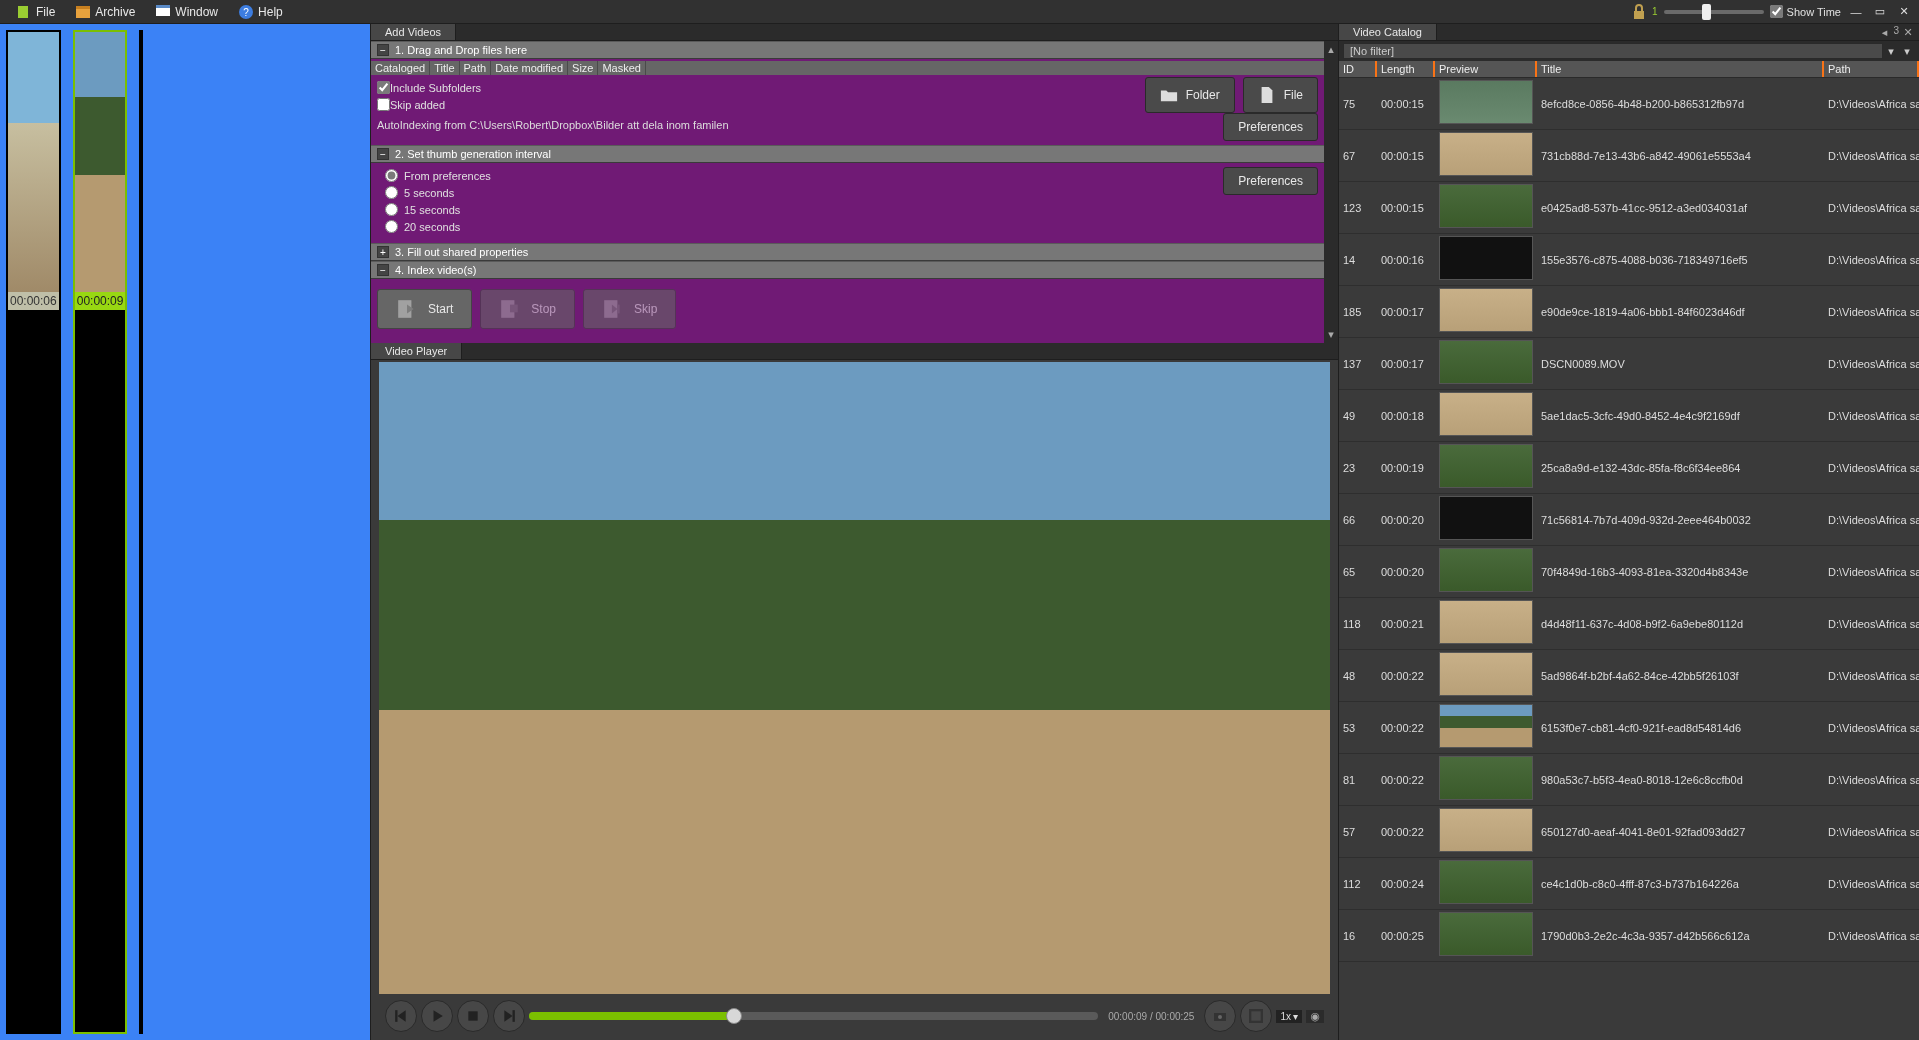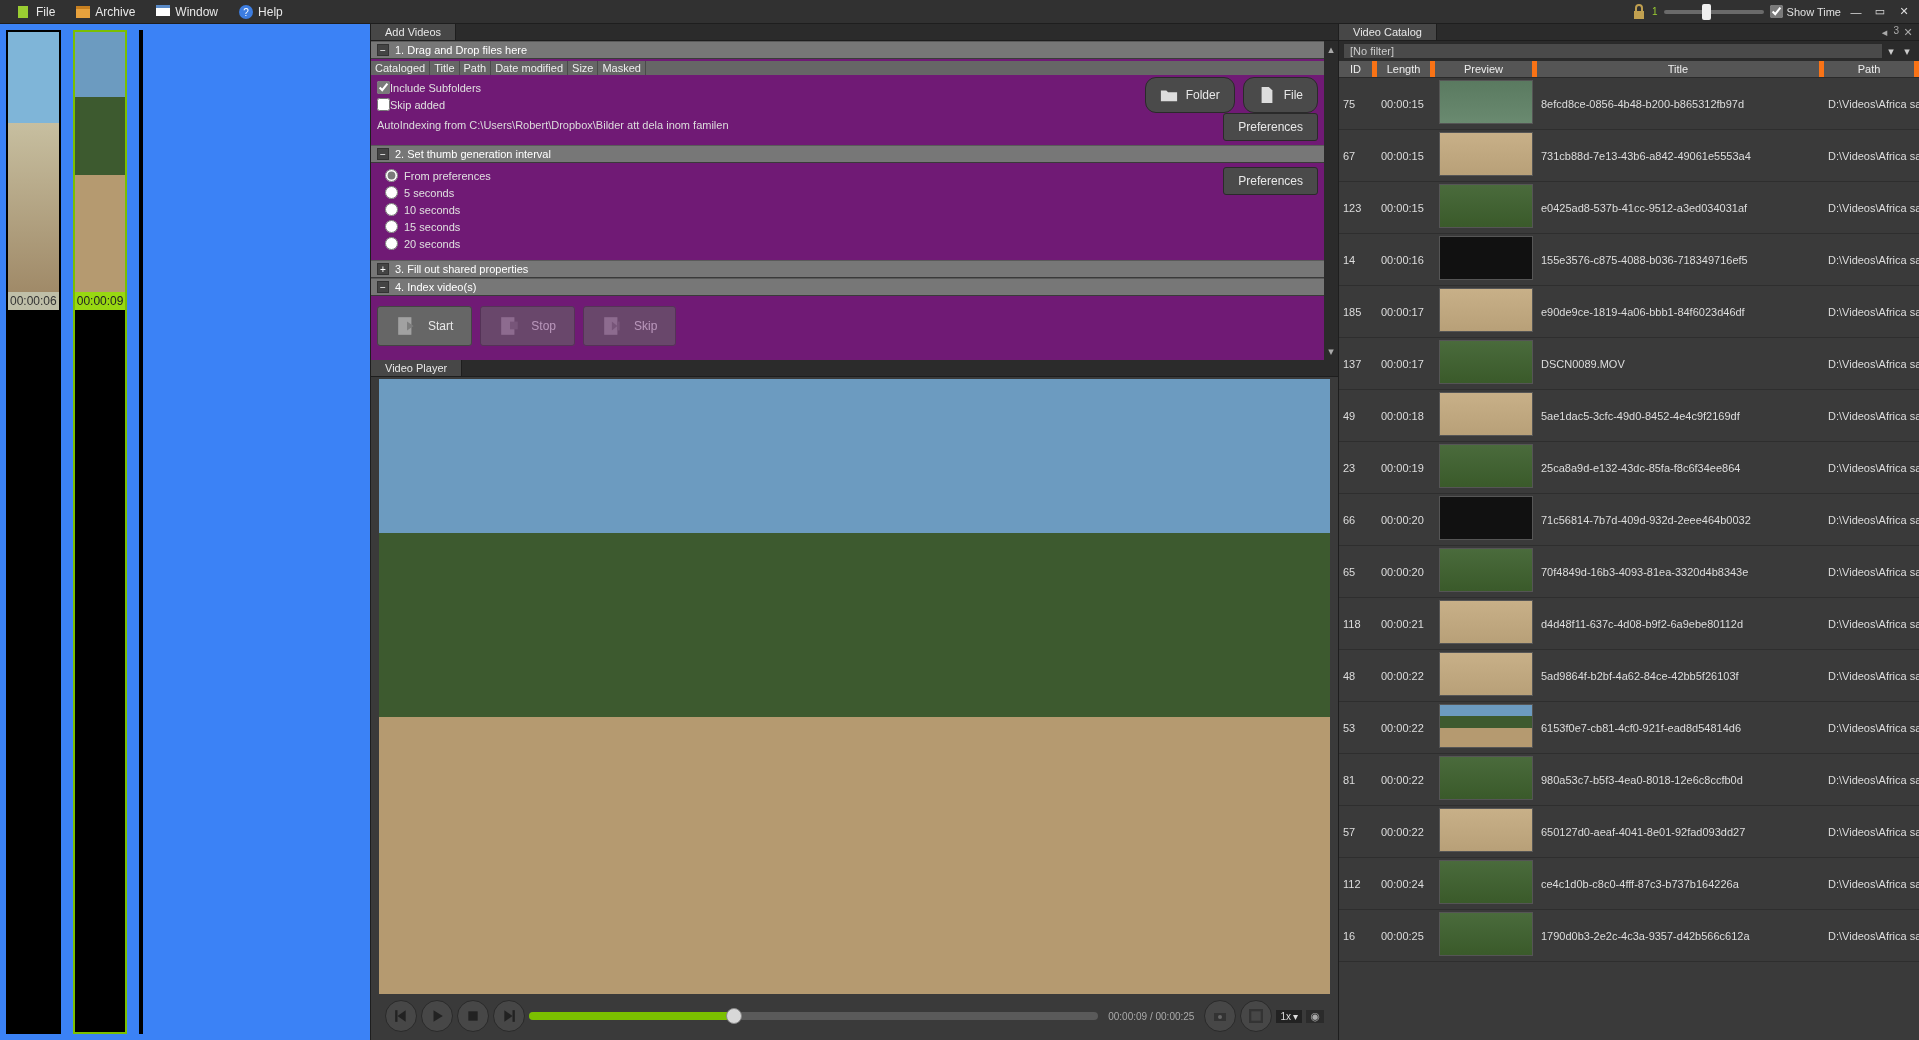--- a/index.html
+++ b/index.html
@@ -36,21 +36,21 @@
 .section-header { background: #777; color: #fff; padding: 2px 6px; display: flex; align-items: center; gap: 6px; font-size: 11px; border-top: 1px solid #5a5a5a; border-bottom: 1px solid #3a3a3a; }
 .section-header .toggle { width: 12px; height: 12px; background: #444; color: #fff; display: inline-flex; align-items: center; justify-content: center; font-size: 10px; border: 1px solid #333; }
 
 .col-headers { display: flex; background: #666; color: #eee; font-size: 11px; margin-top: 2px; }
 .col-headers span { border-right: 1px solid #4a4a4a; padding: 1px 4px; }
 
 .section-content { padding: 4px 6px 8px; position: relative; }
 .chk-row { display: flex; align-items: center; padding: 2px 0; font-size: 11px; color: #e0e0e0; }
 .radio-row { display: flex; align-items: center; gap: 6px; padding: 2px 0 2px 8px; font-size: 11px; color: #e0e0e0; }
 input[type=checkbox], input[type=radio] { accent-color: #7a7a7a; }
-.btn { background: #4a4a4a; border: 1px solid #2a2a2a; color: #e8e8e8; padding: 8px 14px; display: inline-flex; align-items: center; gap: 8px; cursor: pointer; font-size: 12px; border-radius: 11px; }
+.btn { background: #4a4a4a; border: 1px solid #2a2a2a; color: #e8e8e8; padding: 8px 14px; display: inline-flex; align-items: center; gap: 8px; cursor: pointer; font-size: 12px; border-radius: 3px; }
 .btn svg { width: 18px; height: 18px; }
 .btn-group-right { position: absolute; right: 6px; top: 2px; display: flex; gap: 8px; }
 .prefs-btn { background: #4a4a4a; border: 1px solid #2a2a2a; color: #e8e8e8; padding: 6px 14px; cursor: pointer; font-size: 12px; border-radius: 3px; }
 .status-line { padding: 6px 0 4px; font-size: 11px; color: #ddd; }
 
 .action-row { display: flex; gap: 8px; padding: 6px 0; }
 .action-btn { background: #666; border: 1px solid #444; padding: 8px 18px; display: flex; align-items: center; gap: 10px; color: #e8e8e8; cursor: pointer; border-radius: 3px; font-size: 12px; }
 .action-btn.disabled { opacity: .6; }
 .action-btn svg { width: 22px; height: 22px; opacity: .7; }
 
@@ -65,21 +65,21 @@
 .progress-fill { height: 100%; background: #7bbf00; border-radius: 4px 0 0 4px; }
 .progress-thumb { width: 16px; height: 16px; background: #d8d8d8; border-radius: 50%; position: absolute; top: -4px; border: 1px solid #888; }
 .time-readout { font-size: 10px; color: #aaa; white-space: nowrap; margin: 0 6px; }
 .speed-box { background: #222; color: #ddd; font-size: 10px; padding: 1px 4px; display: flex; align-items: center; gap: 2px; }
 
 .col-catalog { width: 580px; display: flex; flex-direction: column; background: #3a3a3a; }
 .filter-row { background: #2b2b2b; padding: 2px 4px; display: flex; align-items: center; }
 .filter-input { flex: 1; background: #4a4a4a; border: 1px solid #2a2a2a; color: #ccc; padding: 1px 6px; font-size: 11px; }
 .drop-arr { width: 16px; text-align: center; cursor: pointer; color: #ccc; }
 .catalog-headers { display: flex; background: #555; color: #eee; font-size: 11px; border-bottom: 1px solid #2a2a2a; }
-.catalog-headers > div { padding: 2px 4px; border-right: 5px solid #f97316; text-align: center; }
+.catalog-headers > div { padding: 2px 4px; border-right: 2px solid #f97316; }
 .ch-id { width: 38px; } .ch-len { width: 58px; } .ch-prev { width: 102px; } .ch-title { flex: 1; min-width: 0; } .ch-path { width: 95px; }
 .catalog-body { flex: 1; overflow-y: scroll; }
 .catalog-row { display: flex; align-items: center; border-bottom: 1px solid #2e2e2e; font-size: 11px; color: #ddd; height: 52px; }
 .catalog-row > div { padding: 0 4px; }
 .cr-id { width: 38px; } .cr-len { width: 58px; } .cr-prev { width: 102px; height: 48px; } .cr-title { flex: 1; min-width: 0; white-space: nowrap; overflow: hidden; } .cr-path { width: 95px; white-space: nowrap; overflow: hidden; }
 .cr-prev-img { width: 94px; height: 44px; display: block; border: 1px solid #555; }
 
 
 .sky   { background: linear-gradient(#7fb5d8 0%, #7fb5d8 35%, #c7bfa0 35%, #a08a68 100%); }
 .bush  { background: linear-gradient(#6c9bc0 0%, #6c9bc0 25%, #3d5a2f 25%, #3d5a2f 55%, #b59a70 55%, #b59a70 100%); }
@@ -208,24 +208,20 @@
               <span>2. Set thumb generation interval</span>
             </div>
           <div class="section-content" style="position:relative;">
             <label class="radio-row">
                 <input type="radio" name="iv" checked="" style=""> 
                 <span>From preferences</span>
               </label>
             <label class="radio-row">
                 <input type="radio" name="iv" style=""> 
                 <span>5 seconds</span>
-              </label>
-            <label class="radio-row">
-                <input type="radio" name="iv" style=""> 
-                <span>10 seconds</span>
               </label>
             <label class="radio-row">
                 <input type="radio" name="iv" style=""> 
                 <span>15 seconds</span>
               </label>
             <label class="radio-row">
                 <input type="radio" name="iv" style=""> 
                 <span>20 seconds</span>
               </label>
             <div style="position:absolute;right:6px;top:4px;"><button class="prefs-btn">Preferences</button></div>

